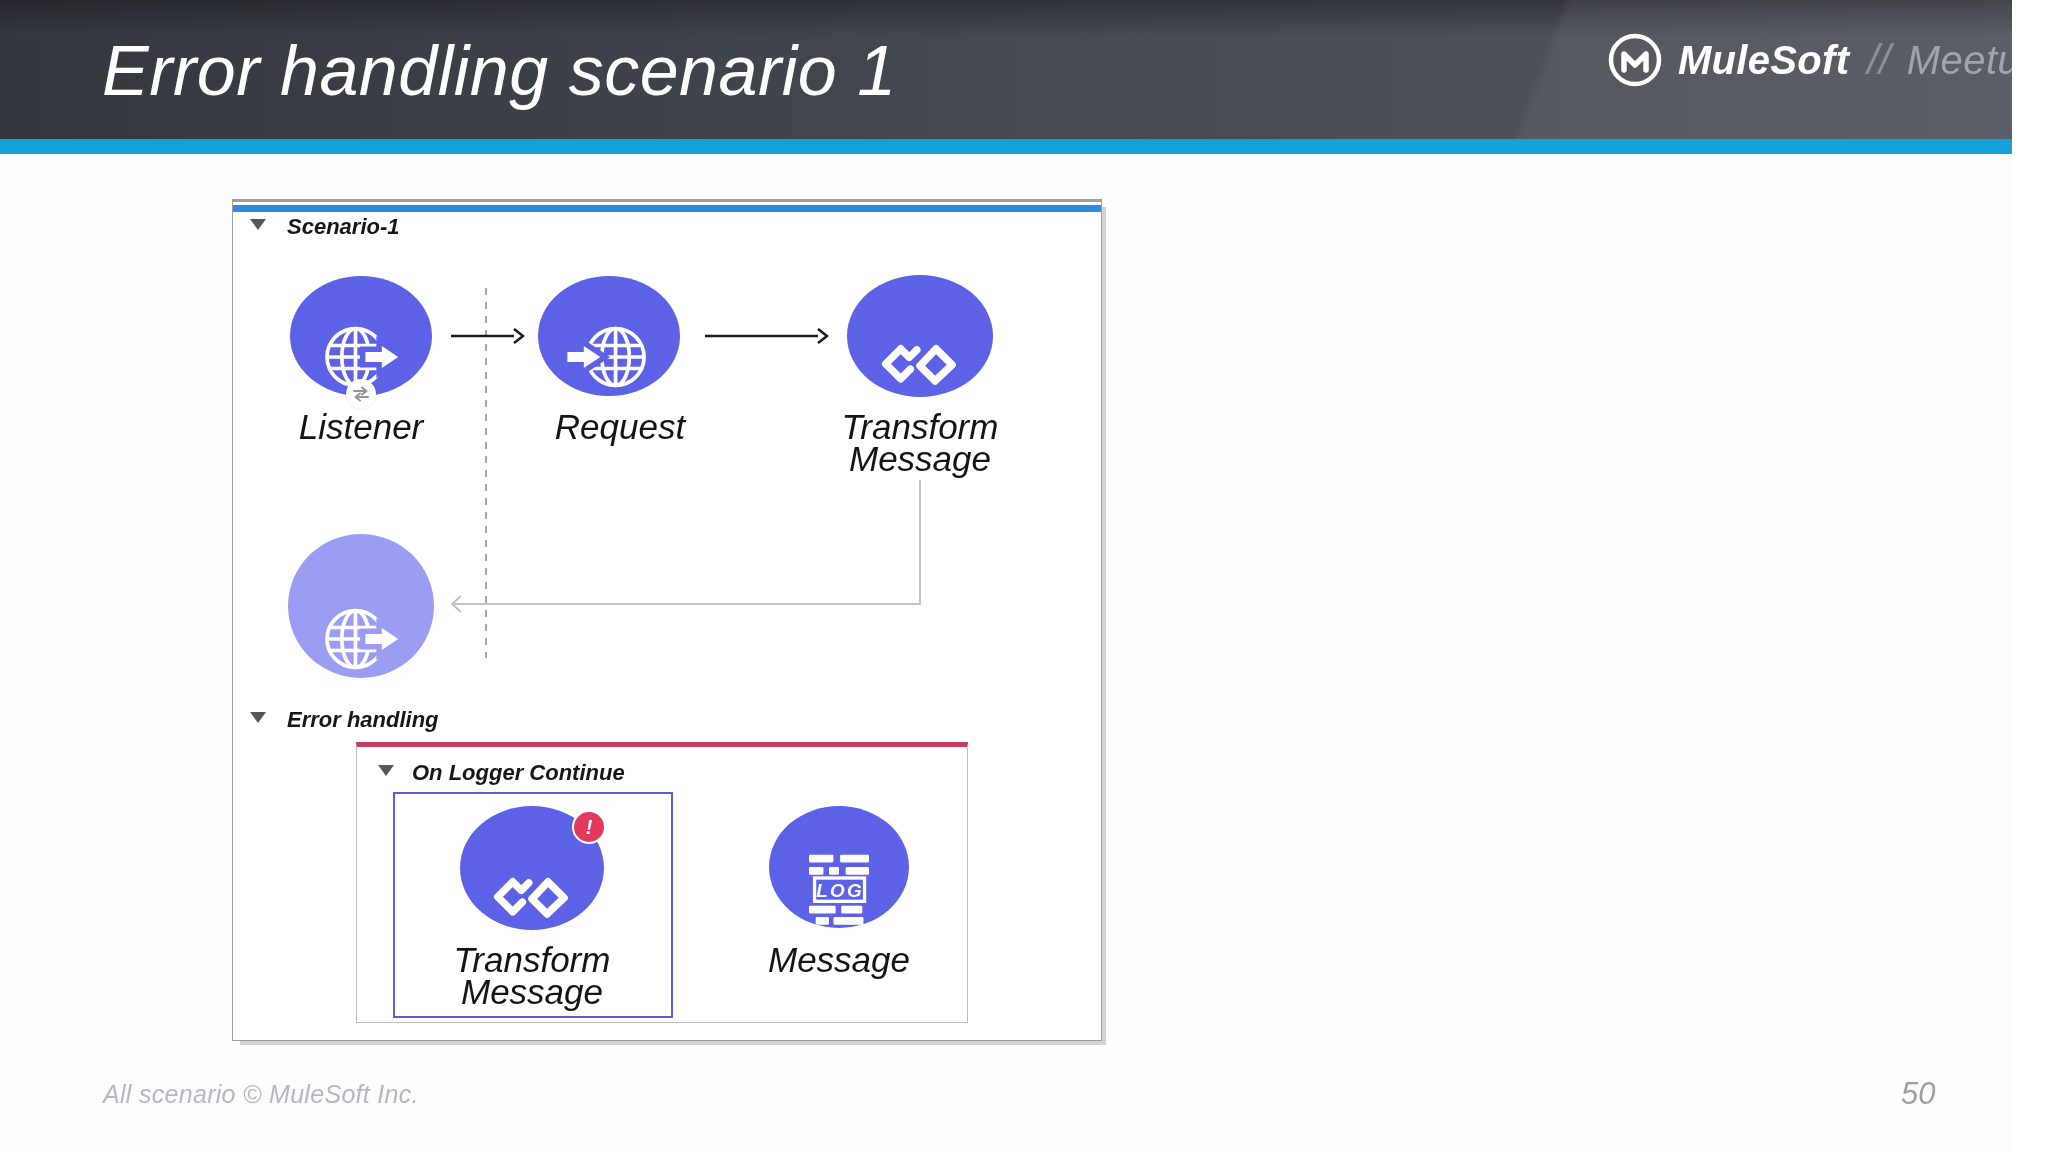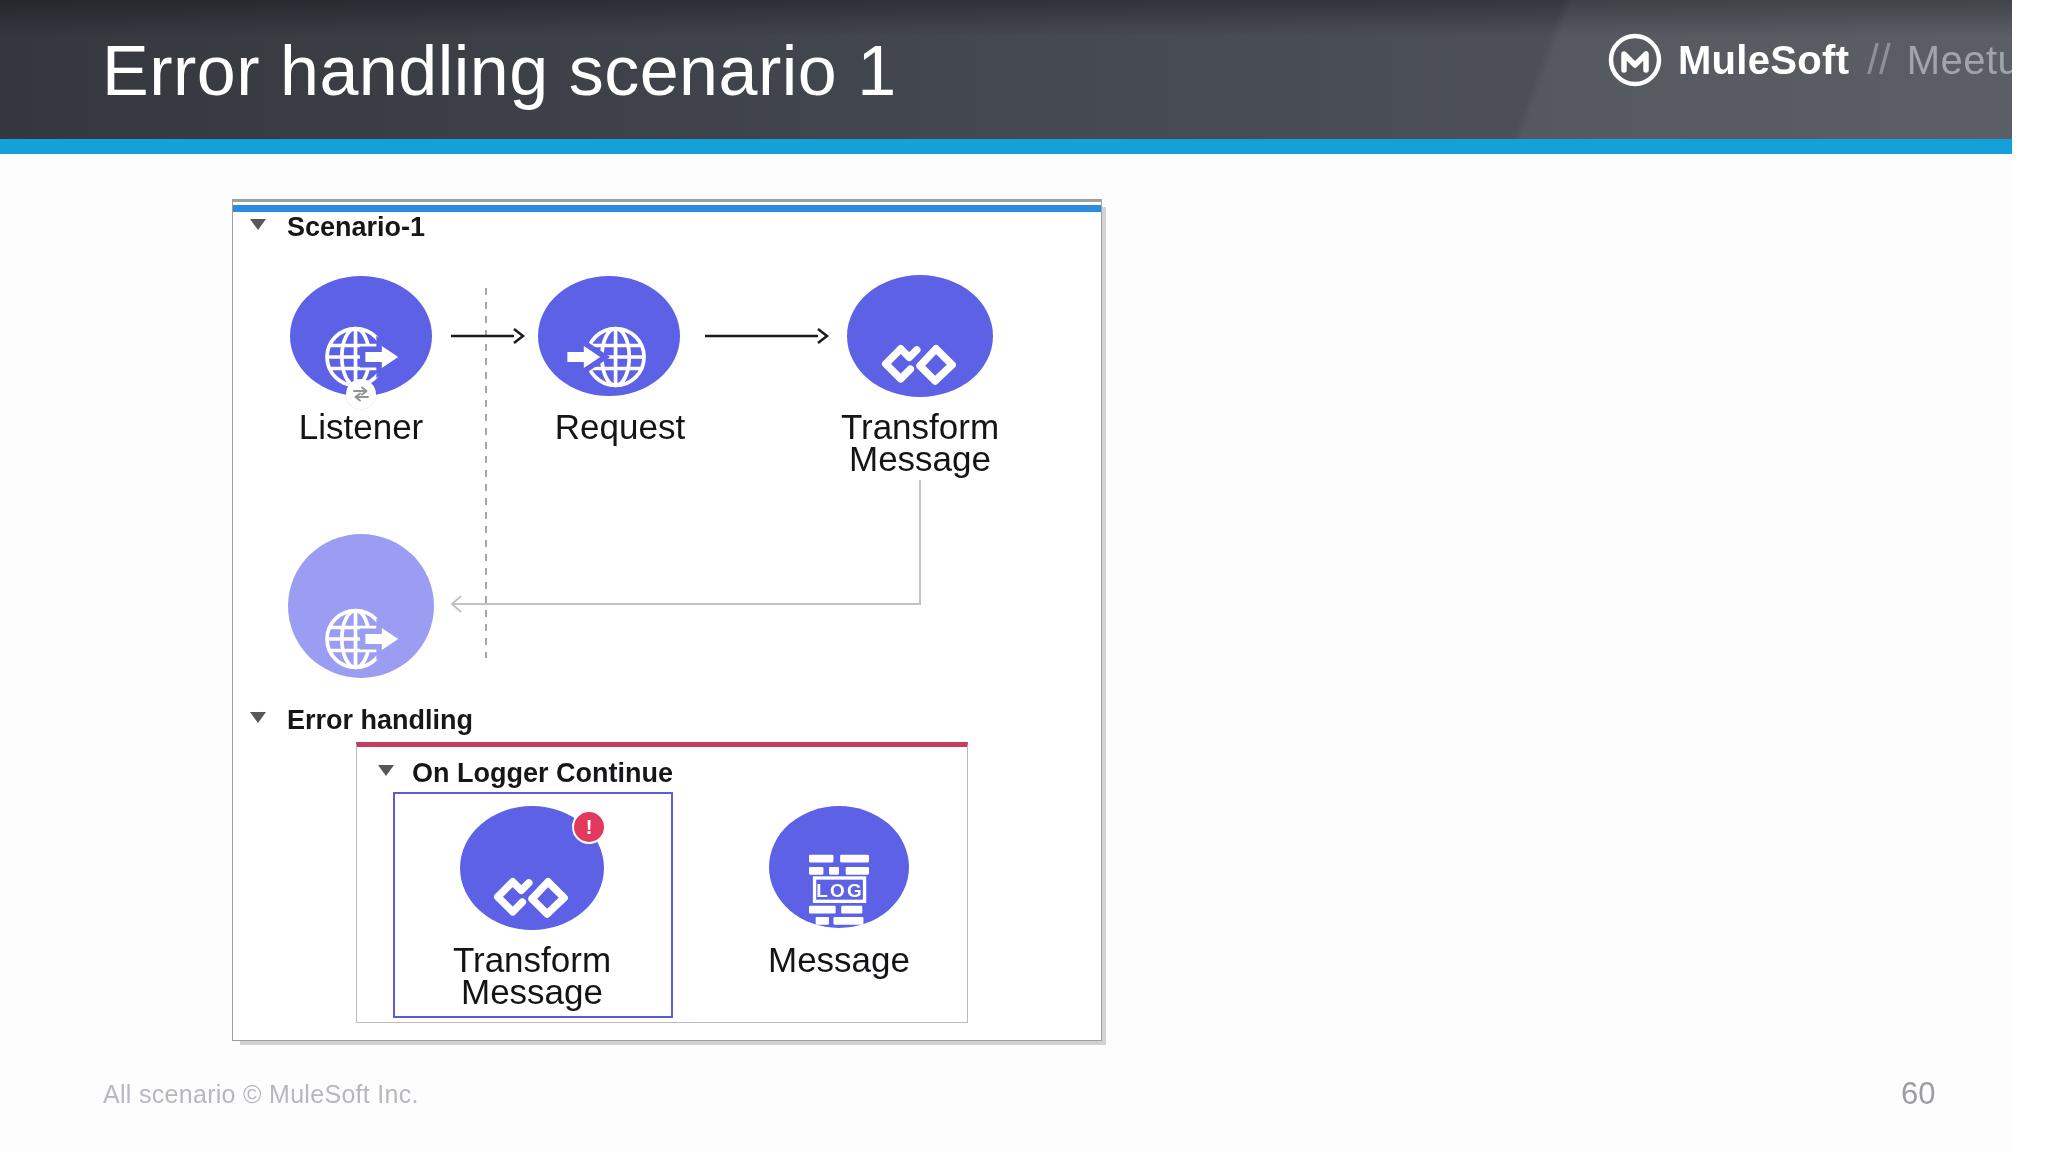--- a/index.html
+++ b/index.html
@@ -1,17 +1,17 @@
 <!DOCTYPE html>
 <html><head>
 <meta charset="utf-8">
 <style>
   html,body{margin:0;padding:0;background:#ffffff;}
   .slide{position:relative;width:2012px;height:1152px;background:#fdfdfd;overflow:hidden;
-         font-family:"Liberation Sans",sans-serif;}
+         font-family:"Liberation Sans",sans-serif;font-style:italic;}
 
   
   .hdr{position:absolute;left:0;top:0;width:2048px;height:139px;
        background:linear-gradient(90deg,#34373e 0%,#464a52 55%,#53565e 100%);}
   .hdr::before{content:'';position:absolute;inset:0;
        background:linear-gradient(180deg,rgba(12,13,17,.38) 0%,rgba(12,13,17,0) 26%);}
   .hdr::after{content:'';position:absolute;right:0;top:0;width:46%;height:100%;
        background:linear-gradient(110deg,transparent 46%,rgba(255,255,255,.05) 47%);}
   .slide-title{position:absolute;left:102px;top:33px;margin:0;color:#ffffff;
        font-size:70px;font-weight:400;letter-spacing:.5px;line-height:76px;white-space:nowrap;}
@@ -26,21 +26,21 @@
        background:#ffffff;border:1px solid #9f9f9f;border-top:3px solid #9f9f9f;
        box-shadow:6px 6px 0 -2px #d2d2d2;}
   .flow-topbar{position:absolute;left:0;top:3px;width:100%;height:7px;background:#2b8ce2;}
   .oec-container{position:absolute;left:356px;top:742px;width:612px;height:281px;
        background:#ffffff;border:1px solid #bcbcbc;border-top:5px solid #c63c5e;box-sizing:border-box;}
   .selection-rect{position:absolute;left:393px;top:792px;width:280px;height:226px;
        border:2px solid #5a5dd8;box-sizing:border-box;}
 
   .tri{width:0;height:0;border-left:8px solid transparent;border-right:8px solid transparent;
        border-top:11px solid #56565c;position:absolute;}
-  .sec-label{position:absolute;color:#17171a;font-size:27px;font-weight:600;line-height:32px;white-space:nowrap;}
+  .sec-label{position:absolute;color:#17171a;font-size:22px;font-weight:600;line-height:32px;white-space:nowrap;}
 
   
   .ellipse{position:absolute;border-radius:50%;background:#5c61e6;
        display:flex;align-items:flex-end;justify-content:center;}
   .ellipse.ghost{background:#9a9df2;}
   .node-label{position:absolute;color:#141418;font-size:35px;font-weight:500;line-height:32px;text-align:center;}
 
   .globe{fill:none;stroke:#ffffff;stroke-width:3.4px;}
   .halo{fill:#5c61e6;stroke:#5c61e6;stroke-width:10px;}
   .ghost .halo{fill:#9a9df2;stroke:#9a9df2;}
@@ -197,15 +197,15 @@
       <text class="logtxt" x="1" y="10" text-anchor="middle">LOG</text>
       <rect class="logbar" x="-27" y="18" width="24" height="7" rx="1"></rect>
       <rect class="logbar" x="2" y="18" width="19" height="7" rx="1"></rect>
       <rect class="logbar" x="-21" y="28" width="12" height="7" rx="1"></rect>
       <rect class="logbar" x="-5" y="28" width="27" height="7" rx="1"></rect>
     </svg>
   </div>
   <div class="node-label" style="left:739px;top:944px;width:200px;">Message</div>
 
   <div class="copyright">All scenario © MuleSoft Inc.</div>
-  <div class="page-num">60</div>
+  <div class="page-num">50</div>
 
 </div>
 
 </body></html>

